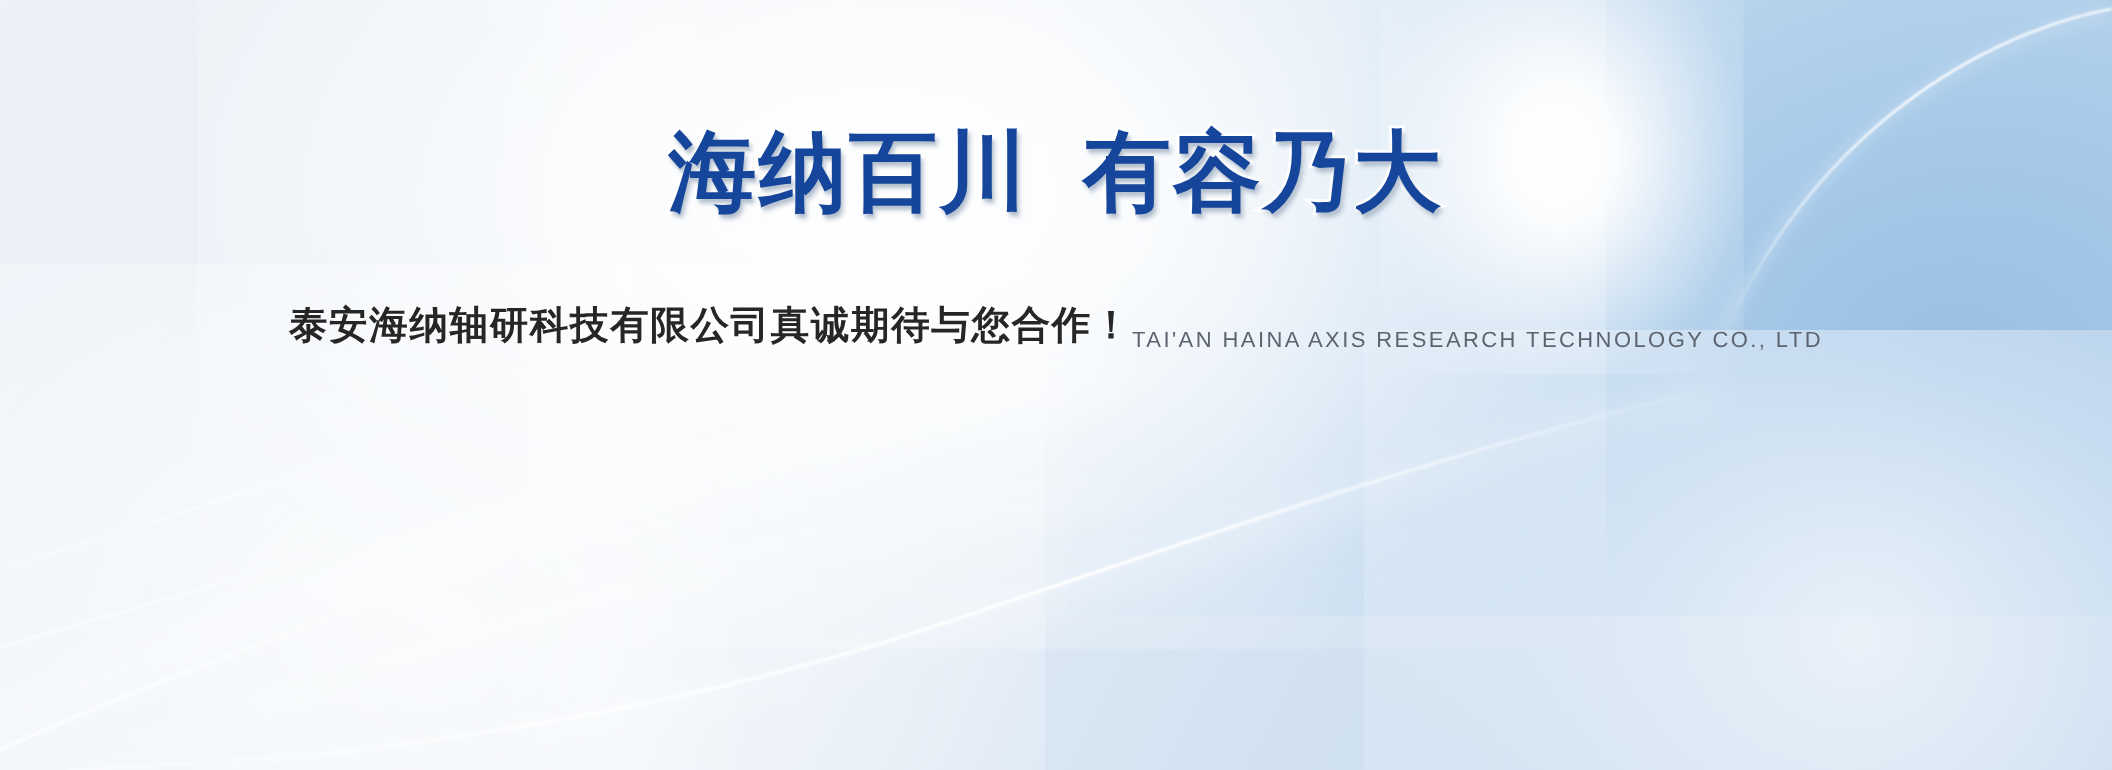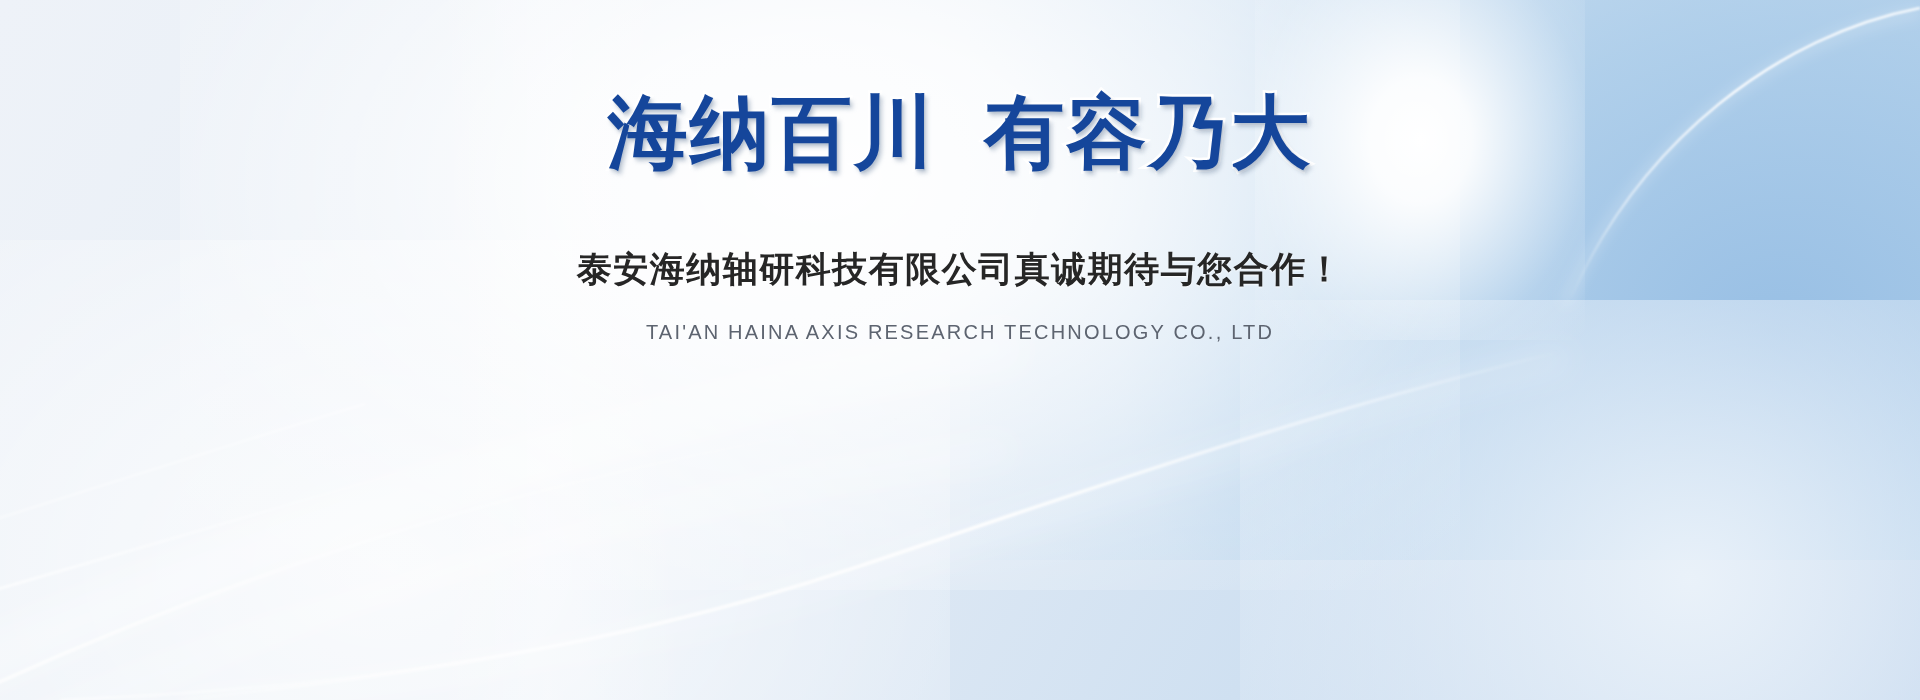--- a/index.html
+++ b/index.html
@@ -112,37 +112,37 @@
   }
 
   
   .content {
     position:absolute; inset:0;
     display:flex; flex-direction:column;
     align-items:center;
   }
 
   .headline {
-    margin-top:92px;
+    margin-top:116px;
     font-size:80px;
     font-weight:bold;
     line-height:1.02;
     letter-spacing:2px;
     color:#15469b;
     white-space:pre;
     -webkit-text-stroke:5px #ffffff;
     paint-order:stroke fill;
     text-shadow:
        3px  4px 4px rgba(120,140,165,0.40),
        1px  2px 2px rgba(140,160,185,0.30);
   }
 
   .sub-group {
     margin-top:72px;
-    display:flex; flex-direction:column;
+    display:flex; flex-direction:row;
     align-items:center;
   }
 
   .sub-cn {
     font-size:35px;
     font-weight:bold;
     color:#262626;
     letter-spacing:1.5px;
     white-space:pre;
     text-shadow:0 1px 2px rgba(255,255,255,0.85);

